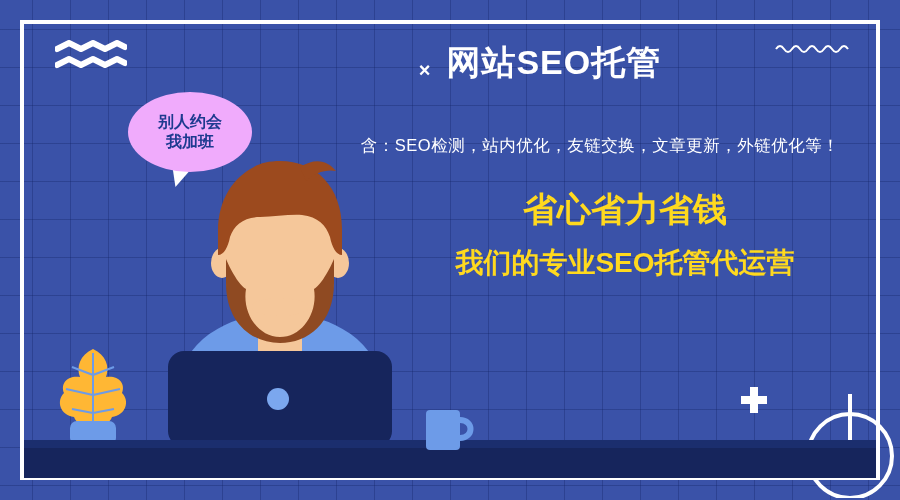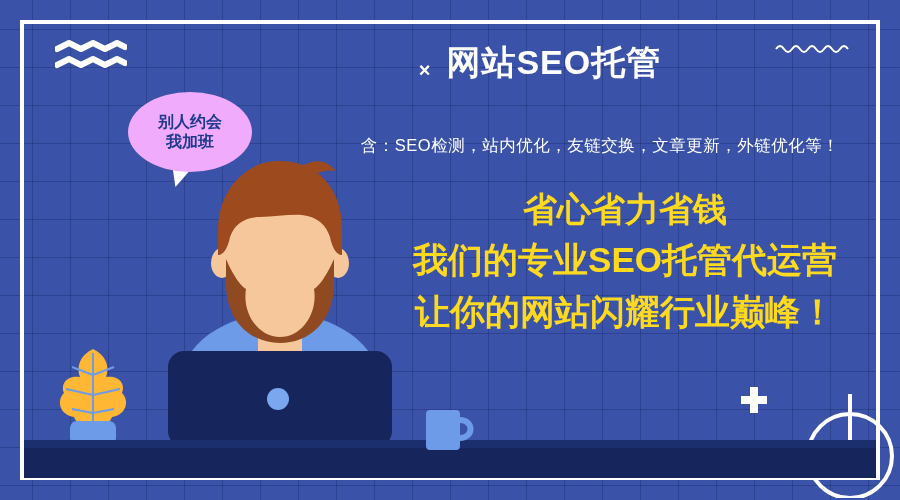--- a/index.html
+++ b/index.html
@@ -104,22 +104,22 @@
     left: 370px; top: 192px;
     width: 510px;
     text-align: center;
   }
   .slogan {
     color: #ffd91e;
     font-weight: bold;
     line-height: 1.05;
     white-space: nowrap;
   }
-  #slogan-1 { font-size: 34px; margin-bottom: 14px; }
-  #slogan-2 { font-size: 35px; margin-bottom: 16px; }
+  #slogan-1 { font-size: 34px; margin-bottom: 20px; }
+  #slogan-2 { font-size: 28px; margin-bottom: 3px; }
   #slogan-3 { font-size: 35px; }
 
   
   #bubble {
     position: absolute;
     left: 128px; top: 92px;
     width: 124px; height: 80px;
     background: #f0abfc;
     border-radius: 50%;
     display: flex;
@@ -242,17 +242,16 @@
   <div id="title-row">
     <span id="title-x">×</span>
     <span id="main-title">网站SEO托管</span>
   </div>
 
   <div id="subtitle">含：SEO检测，站内优化，友链交换，文章更新，外链优化等！</div>
 
   <div id="slogans">
     <div class="slogan" id="slogan-1">省心省力省钱</div>
     <div class="slogan" id="slogan-2">我们的专业SEO托管代运营</div>
-    <div class="slogan" id="slogan-3">让你的网站闪耀行业巅峰！</div>
   </div>
 
   <div id="frame"></div>
 </div>
 
 </body></html>

